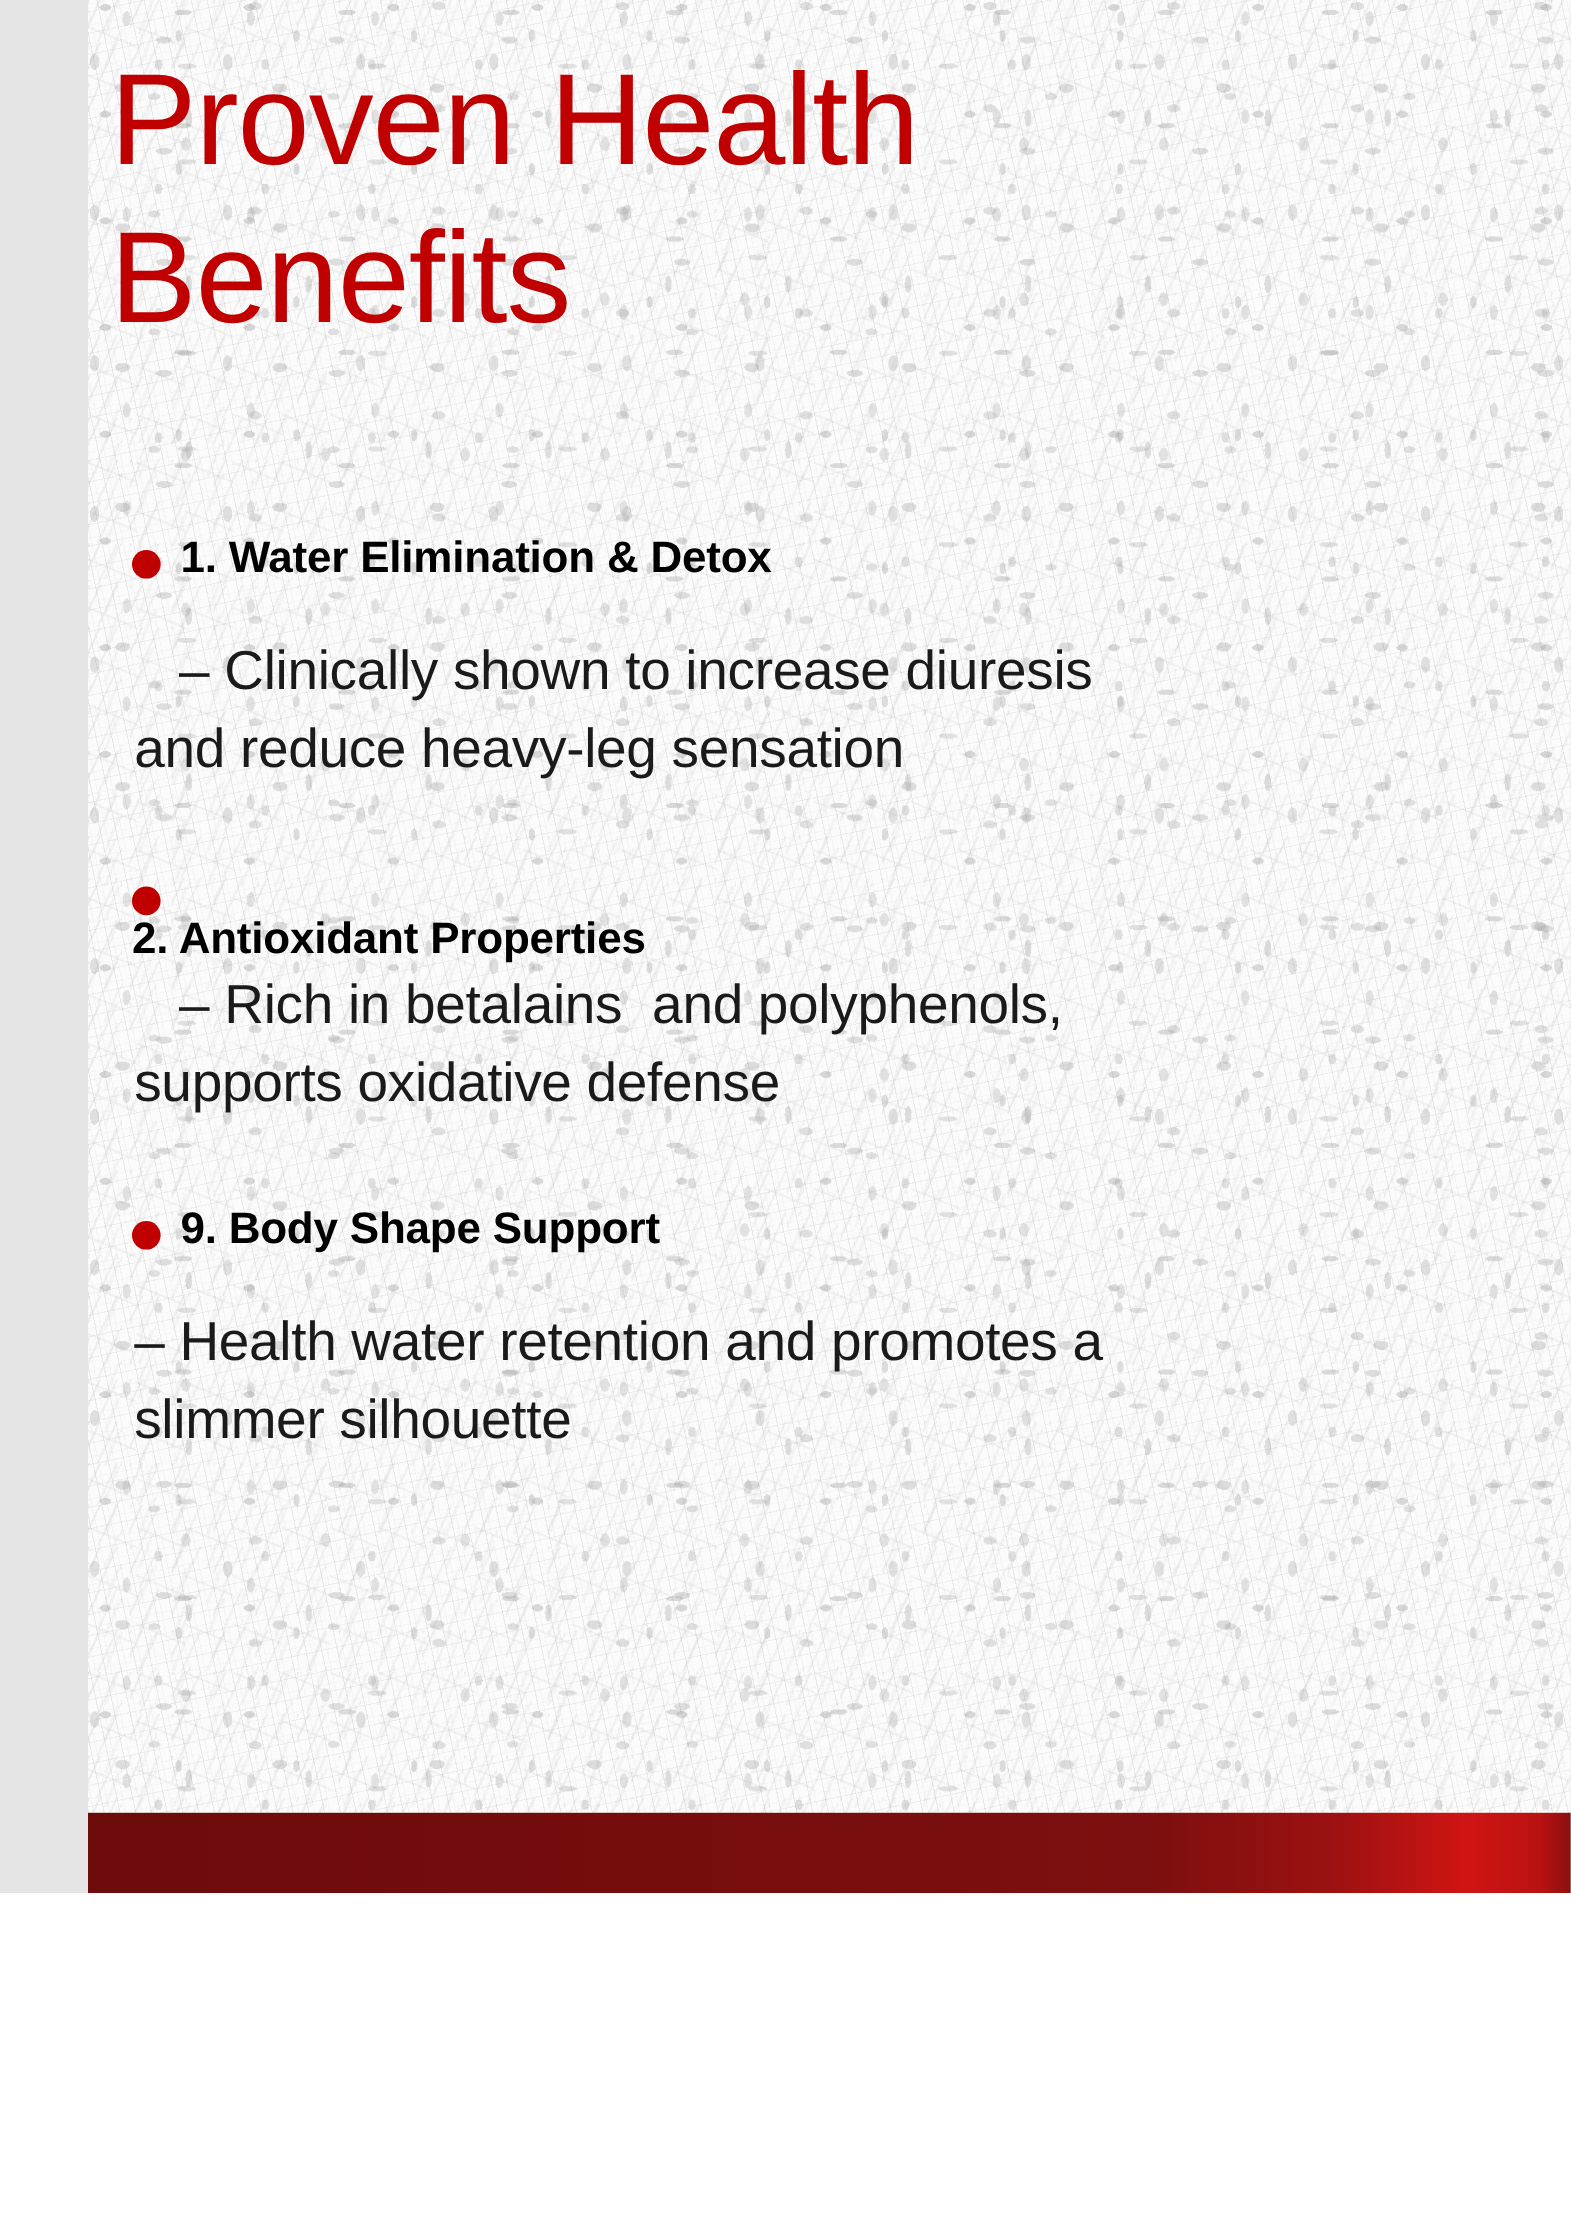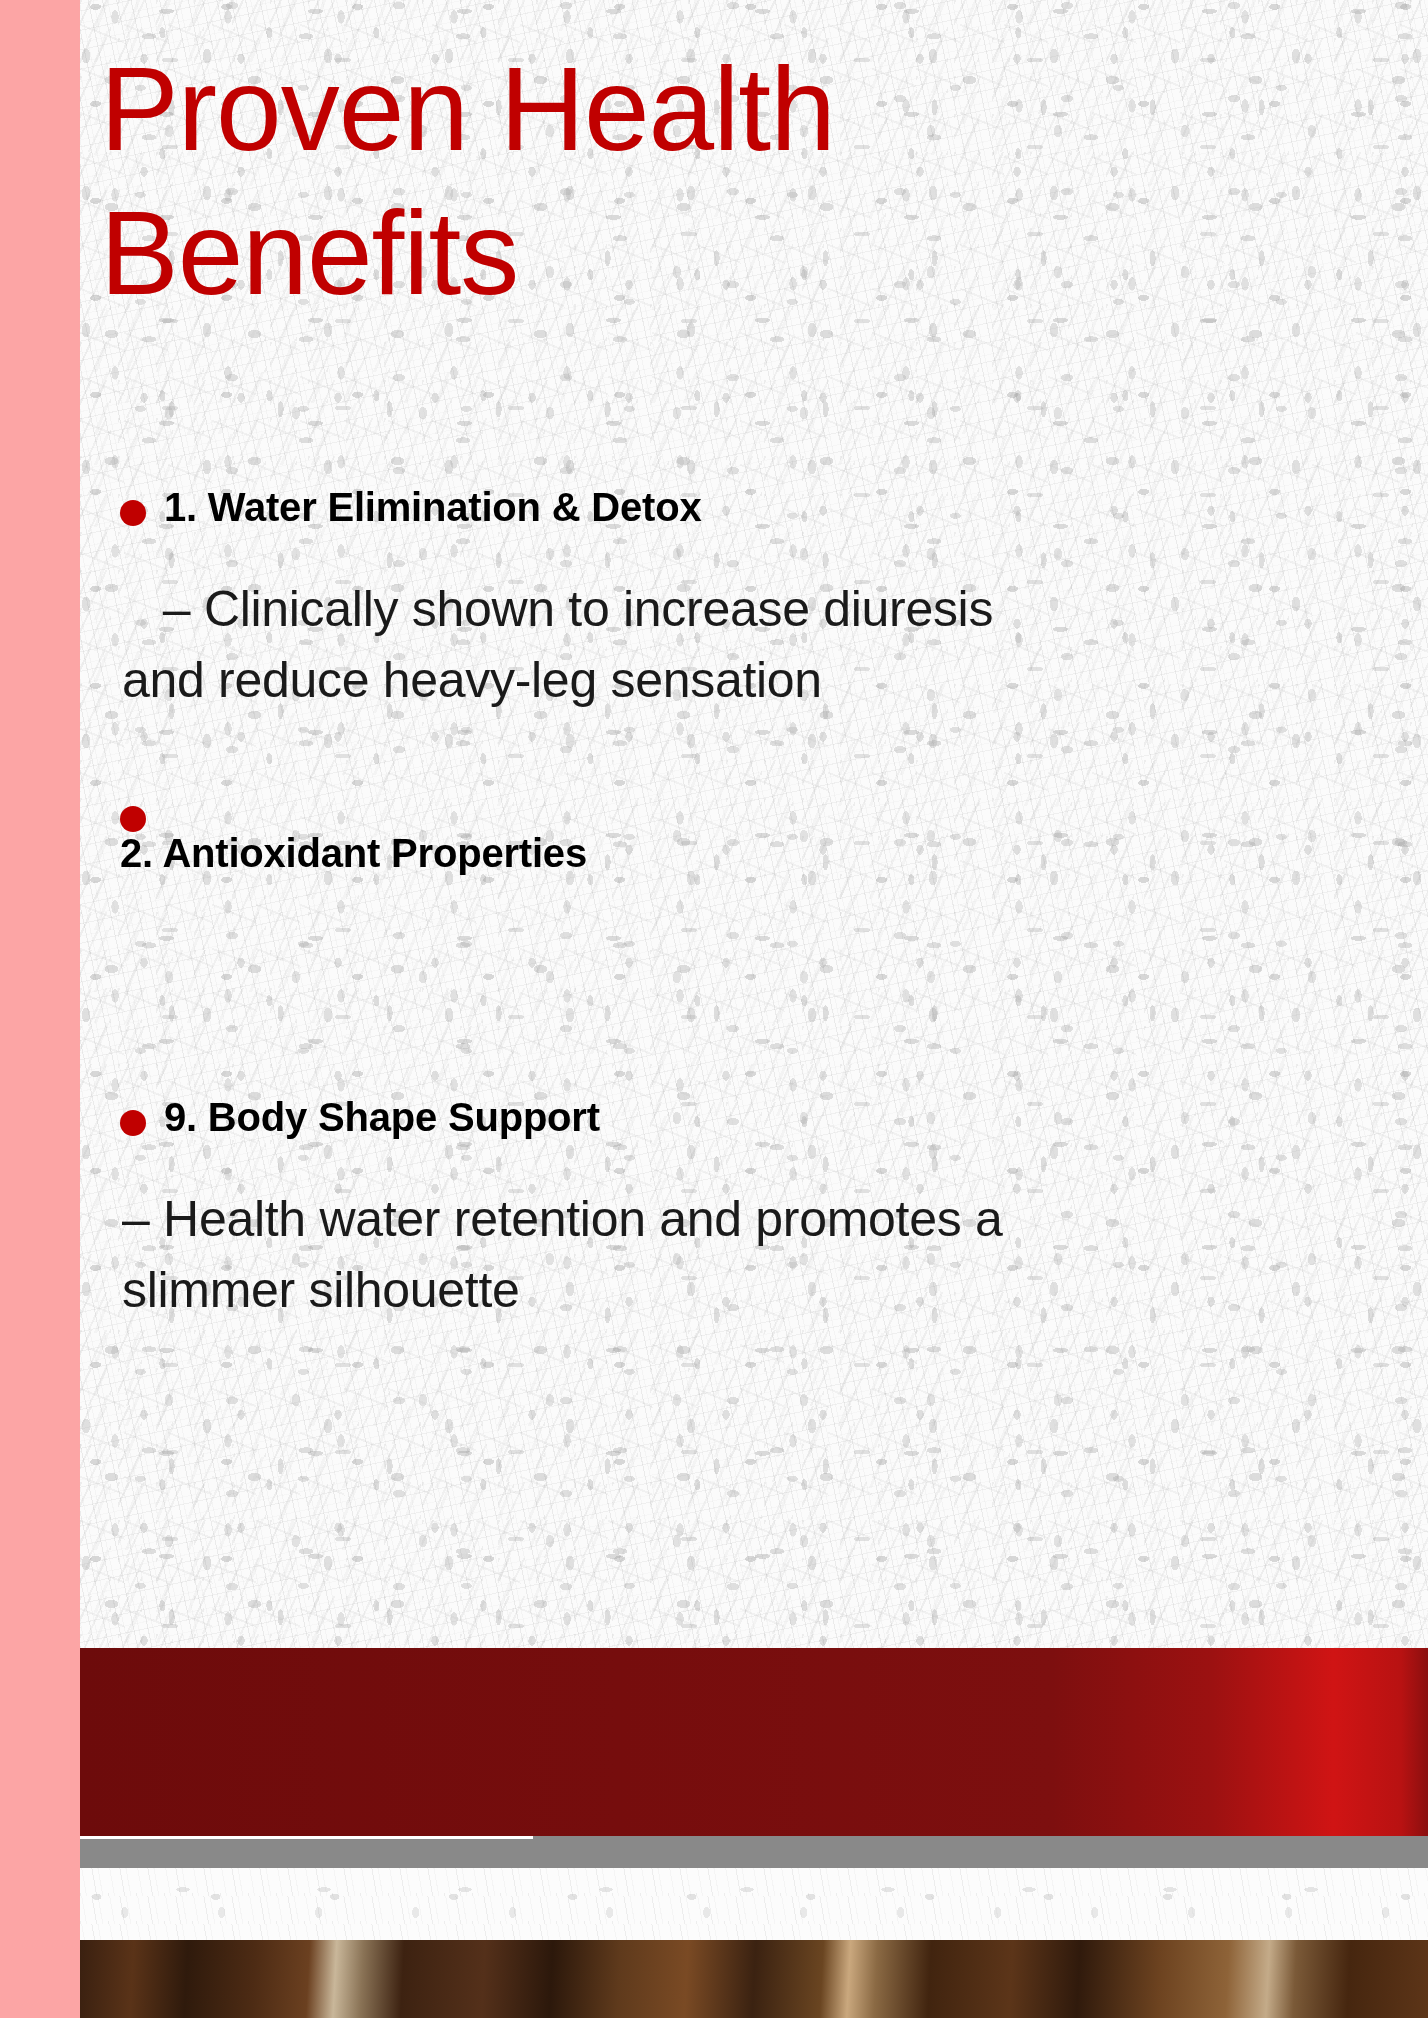--- a/index.html
+++ b/index.html
@@ -11,22 +11,22 @@
     width: 1428px;
     height: 2018px;
     overflow: hidden;
     font-family: "Liberation Sans", sans-serif;
   }
 
   
   .slide {
     position: relative;
     width: 1428px;
-    height: 2018px;
-    background: #fca5a5;
+    height: 1721px;
+    background: #e5e5e5;
     overflow: hidden;
   }
 
   
   .paper {
     position: absolute;
     left: 80px;
     top: 0;
     width: 1348px;
     height: 1648px;
@@ -227,20 +227,21 @@
     <div class="bullet-row" id="sec1-head">
       <span class="bullet-dot"></span>
       <span class="bullet-head">1. Water Elimination &amp; Detox</span>
     </div>
     <div class="para" id="sec1-body">   – Clinically shown to increase diuresis and reduce heavy-leg sensation</div>
 
     <div class="bullet-row" id="sec2-head">
       <span class="bullet-dot"></span>
       <span class="bullet-head"> 2. Antioxidant Properties</span>
     </div>
+    <div class="para" id="sec2-body">   – Rich in betalains  and polyphenols, supports oxidative defense</div>
 
     <div class="bullet-row" id="sec3-head">
       <span class="bullet-dot"></span>
       <span class="bullet-head">9. Body Shape Support</span>
     </div>
     <div class="para" id="sec3-body">– Health water retention and promotes a slimmer silhouette</div>
 
   </div>
 
   <div class="red-bar"></div>

